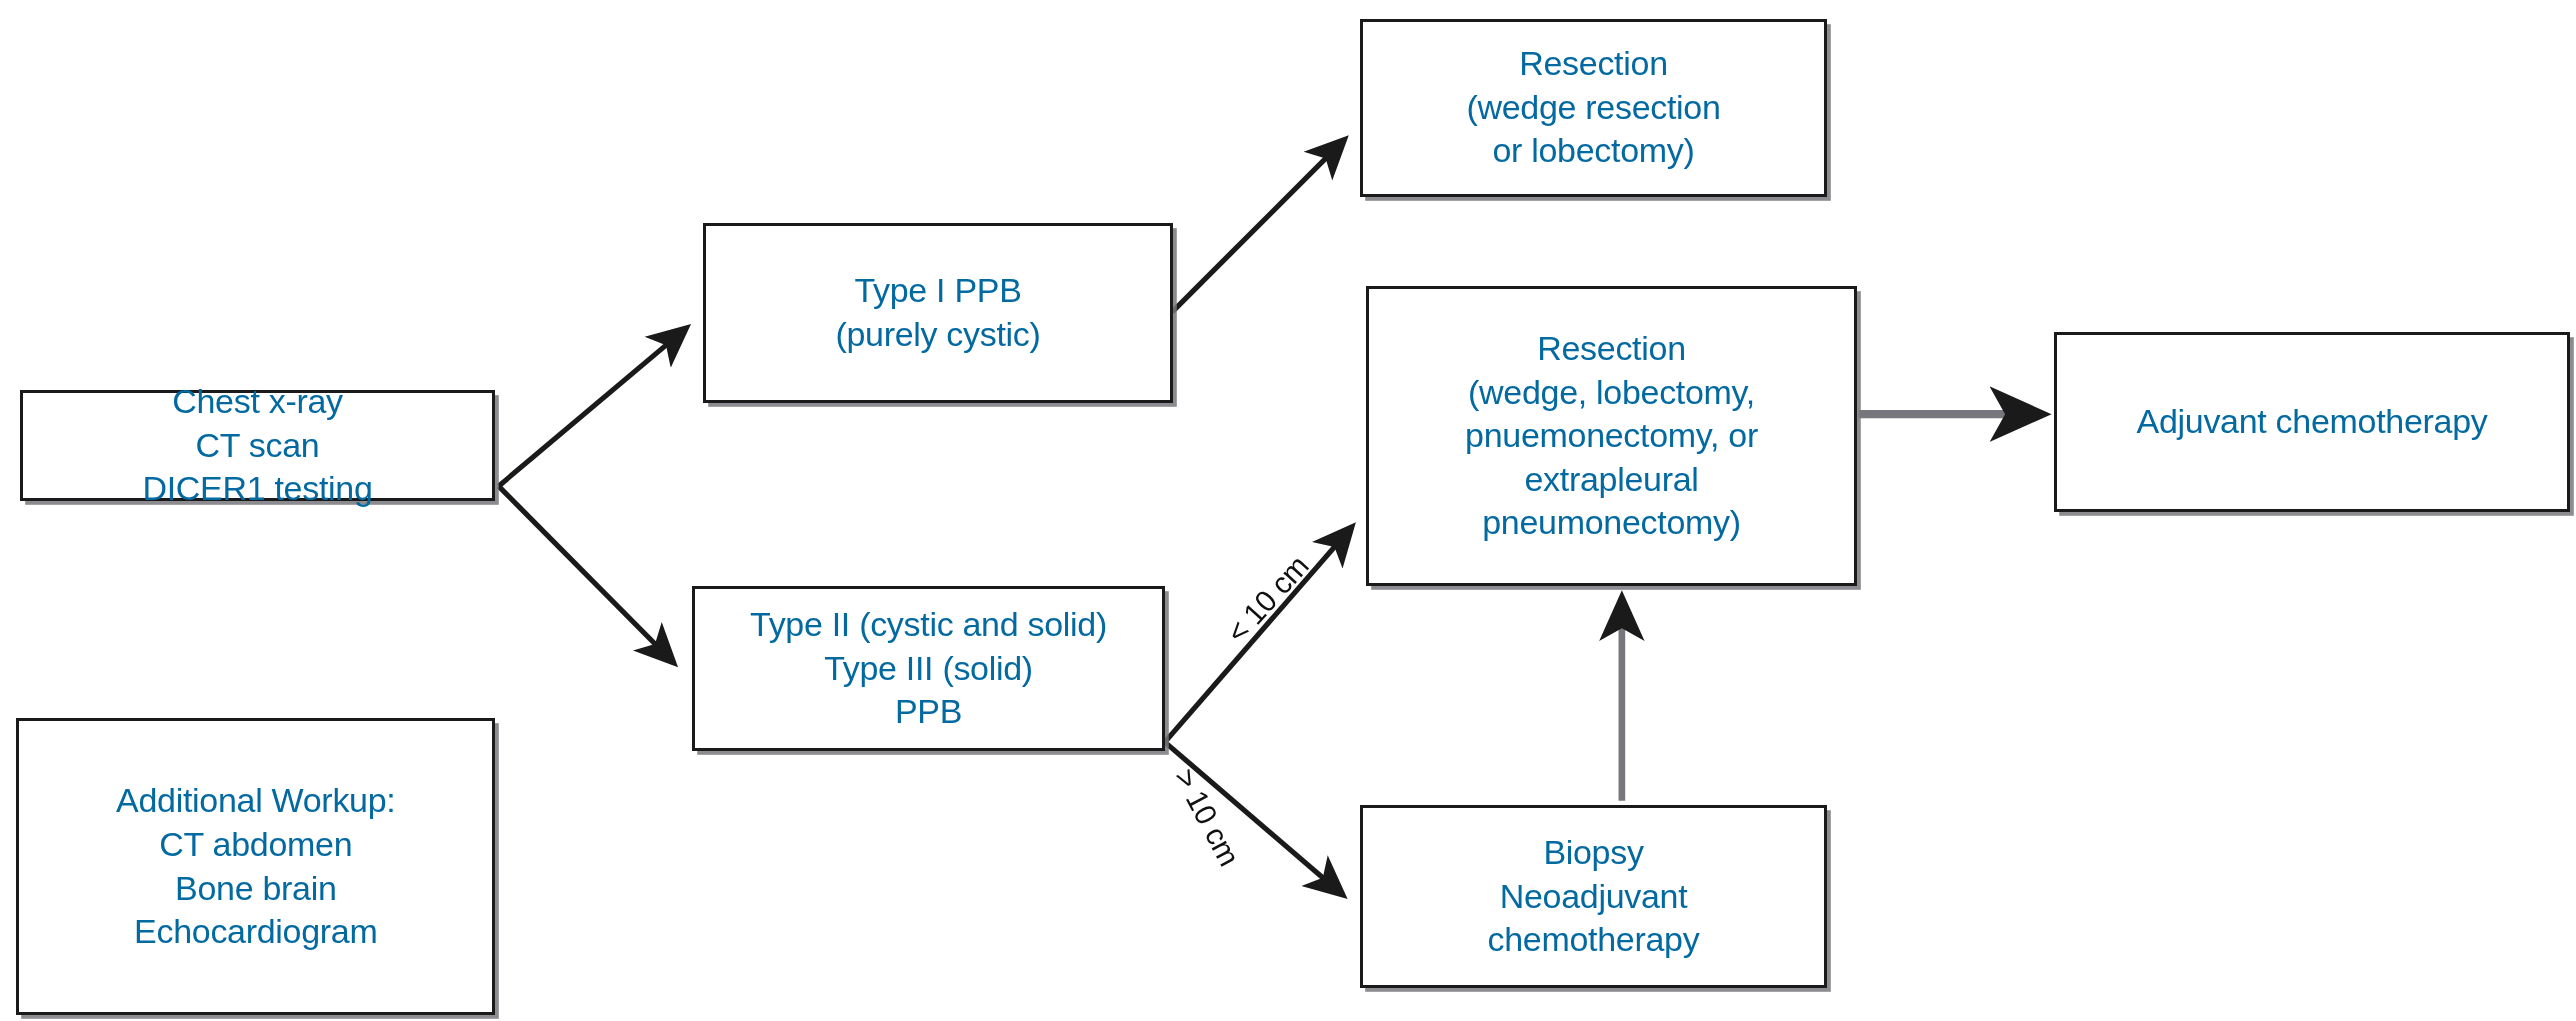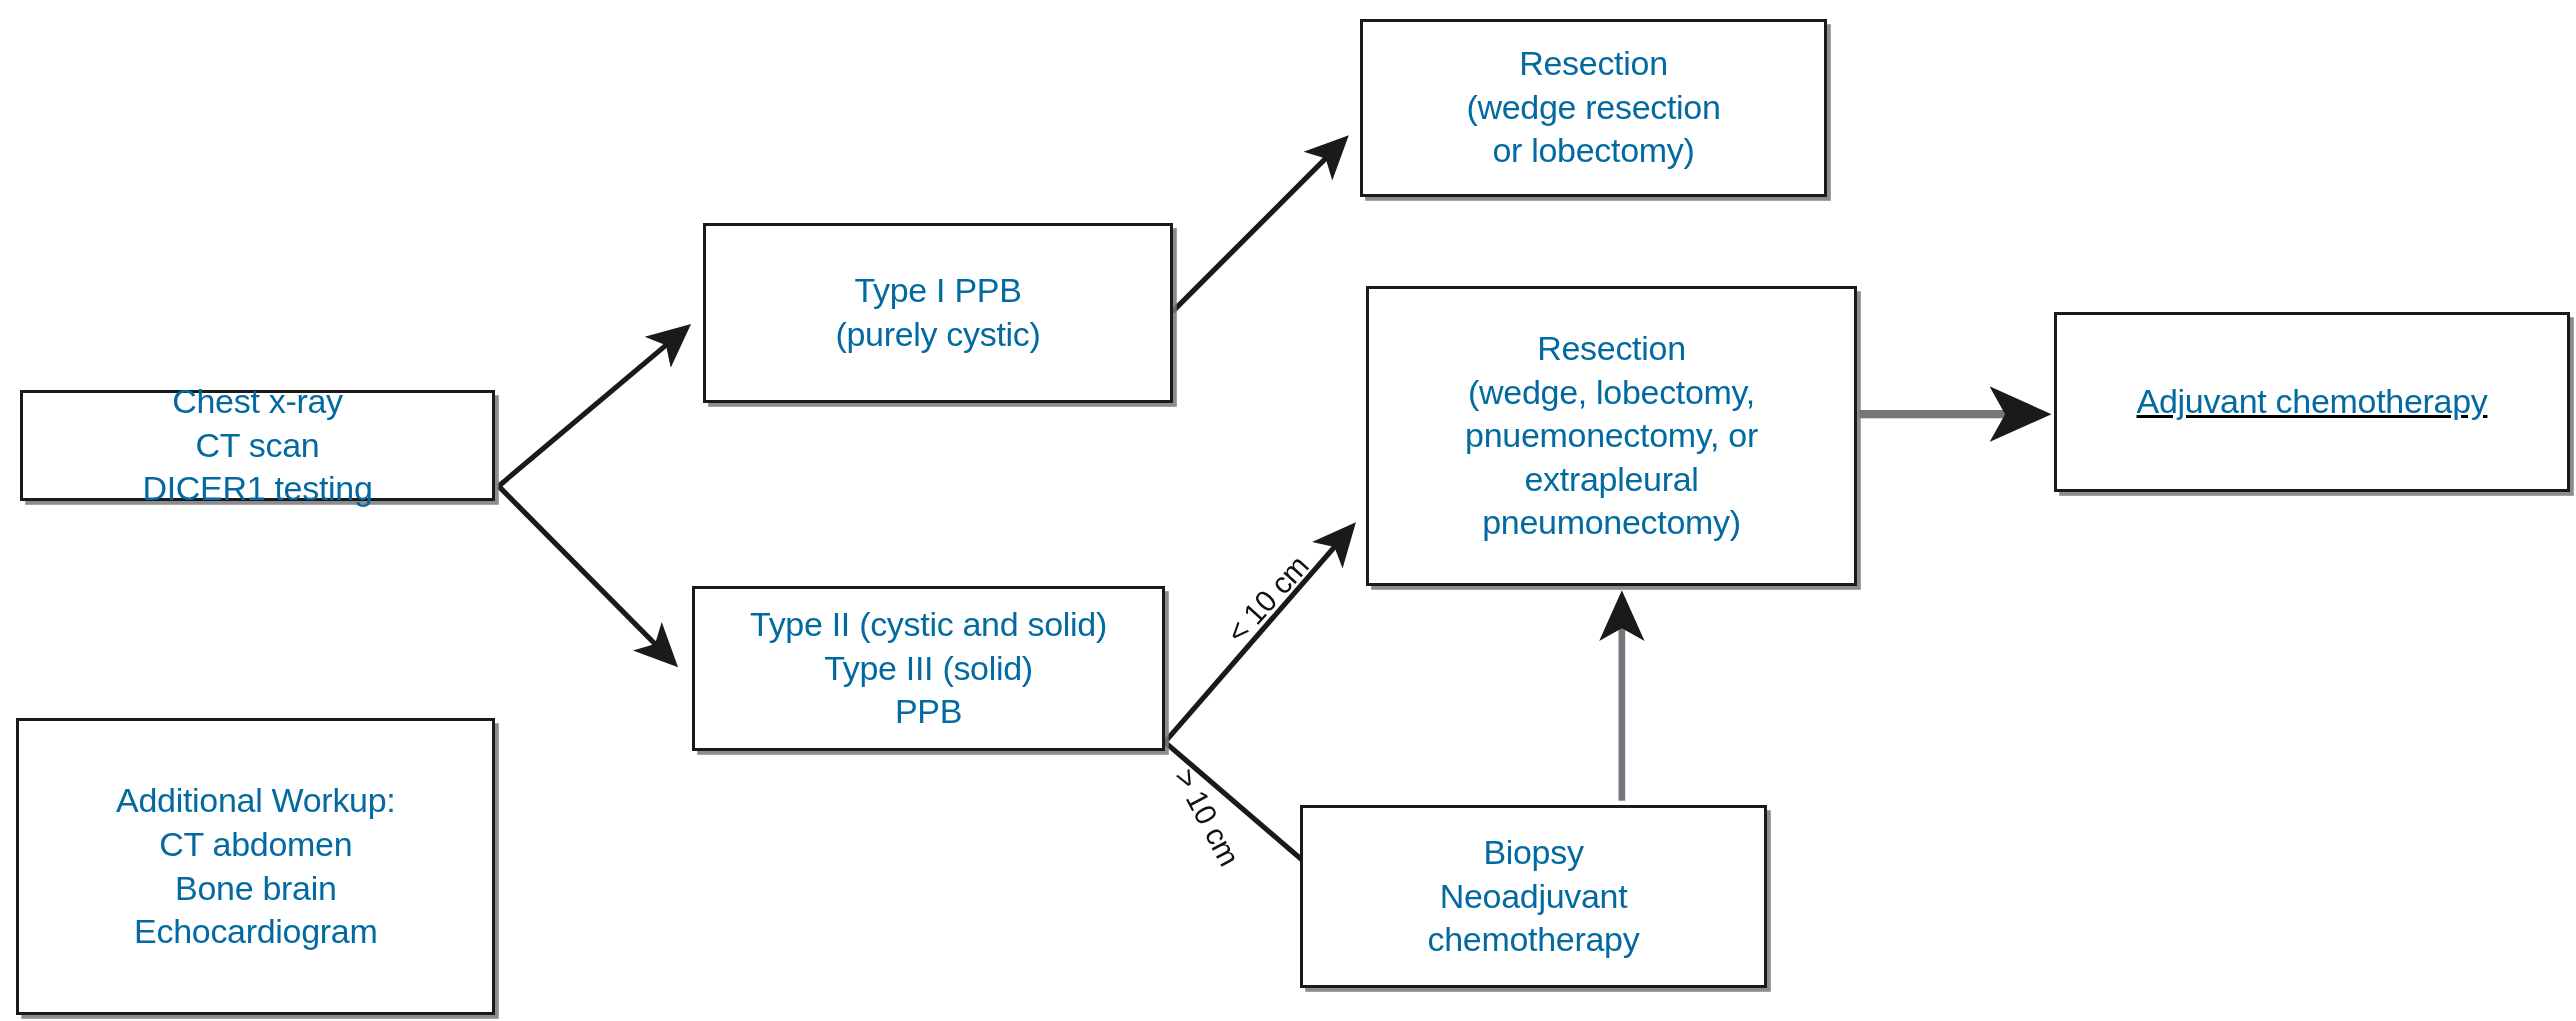--- a/index.html
+++ b/index.html
@@ -149,29 +149,29 @@
   <div class="node shadow" style="left:1366px; top:286px; width:491px; height:300px;">
     <span class="lines">
       <span class="line">Resection</span>
       <span class="line">(wedge, lobectomy,</span>
       <span class="line">pnuemonectomy, or</span>
       <span class="line">extrapleural</span>
       <span class="line">pneumonectomy)</span>
     </span>
   </div>
 
-  <div class="node shadow" style="left:1300px; top:805px; width:467px; height:183px;">
+  <div class="node shadow" style="left:1360px; top:805px; width:467px; height:183px;">
     <span class="lines">
       <span class="line">Biopsy</span>
       <span class="line">Neoadjuvant</span>
       <span class="line">chemotherapy</span>
     </span>
   </div>
 
-  <div class="node shadow" style="left:2054px; top:312px; width:516px; height:180px;text-decoration:underline;">
+  <div class="node shadow" style="left:2054px; top:332px; width:516px; height:180px;">
     <span class="lines">
       <span class="line">Adjuvant chemotherapy</span>
     </span>
   </div>
 
   <div class="edge-label" style="left:1220px; top:627px; transform:rotate(-48deg);">&lt; 10 cm</div>
 
   <div class="edge-label" style="left:1197px; top:763px; transform:rotate(62deg);">&gt; 10 cm</div>
 
 </div>

